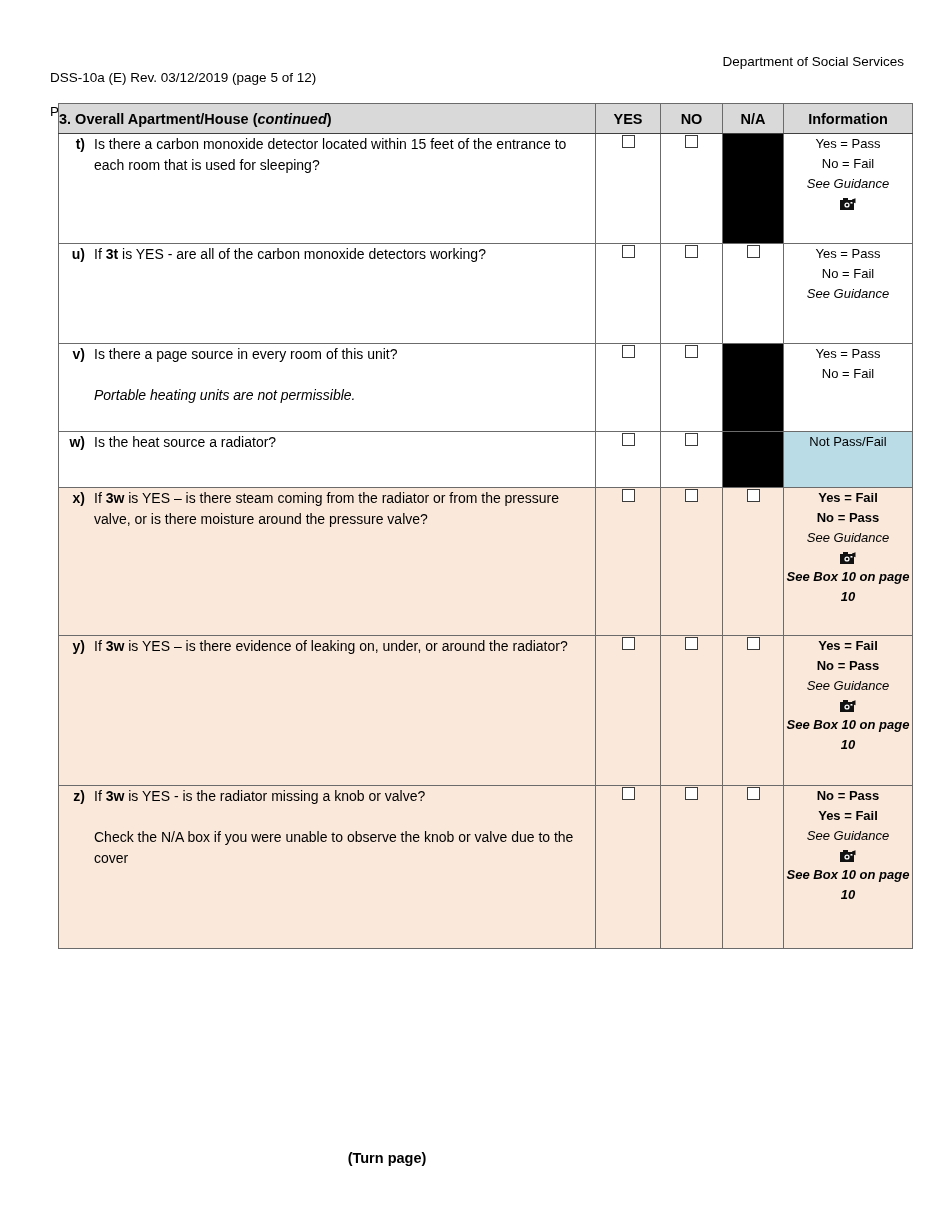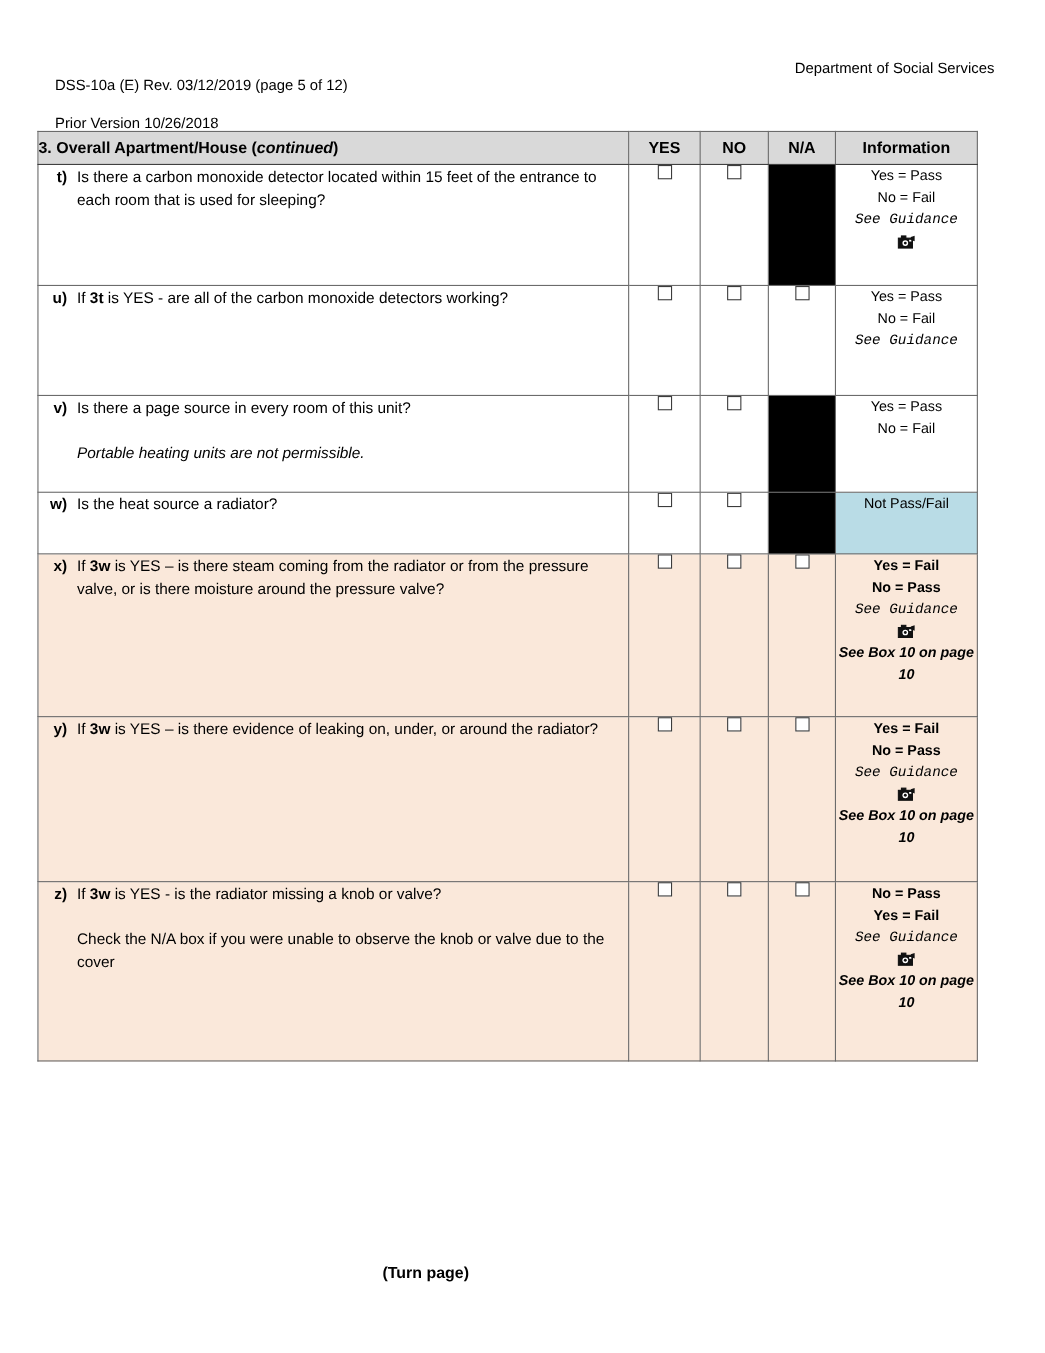--- a/index.html
+++ b/index.html
@@ -34,26 +34,25 @@
     font-size: 13.5px;
     line-height: 17px;
   }
   .doc-header-left { white-space: pre-line; }
   .doc-header-right { text-align: center; padding-top: 1px; }
 
   
   .form-table {
     position: absolute;
     top: 103px;
-    left: 34px;
+    left: 58px;
     width: 854px;
     border-collapse: collapse;
     table-layout: fixed;
     border: 1.4px solid #404040;
-    margin-top: 16px;
   }
   .form-table td, .form-table th {
     border: 1.1px solid #6b6b6b;
     padding: 0;
     vertical-align: top;
   }
 
   
   col.c-q    { width: 537px; }
   col.c-yes  { width: 65px; }
@@ -123,21 +122,21 @@
 
   
   .info-cell {
     text-align: center;
     vertical-align: middle;
     font-size: 13px;
     line-height: 20px;
     padding: 6px 5px;
   }
   .info-cell .ln-b { font-weight: bold; }
-  .info-cell .ln-i { font-style: italic; font-family: Liberation Mono, monospace; }
+  .info-cell .ln-i { font-style: italic; }
   .info-cell .ln-bi { font-weight: bold; font-style: italic; }
   .info-cell .ln-n { font-weight: normal; font-style: normal; }
   .cam {
     display: block;
     line-height: 15px;
     margin: 1px 0 2px 0;
   }
   .cam svg { display: inline-block; vertical-align: middle; }
 
   

